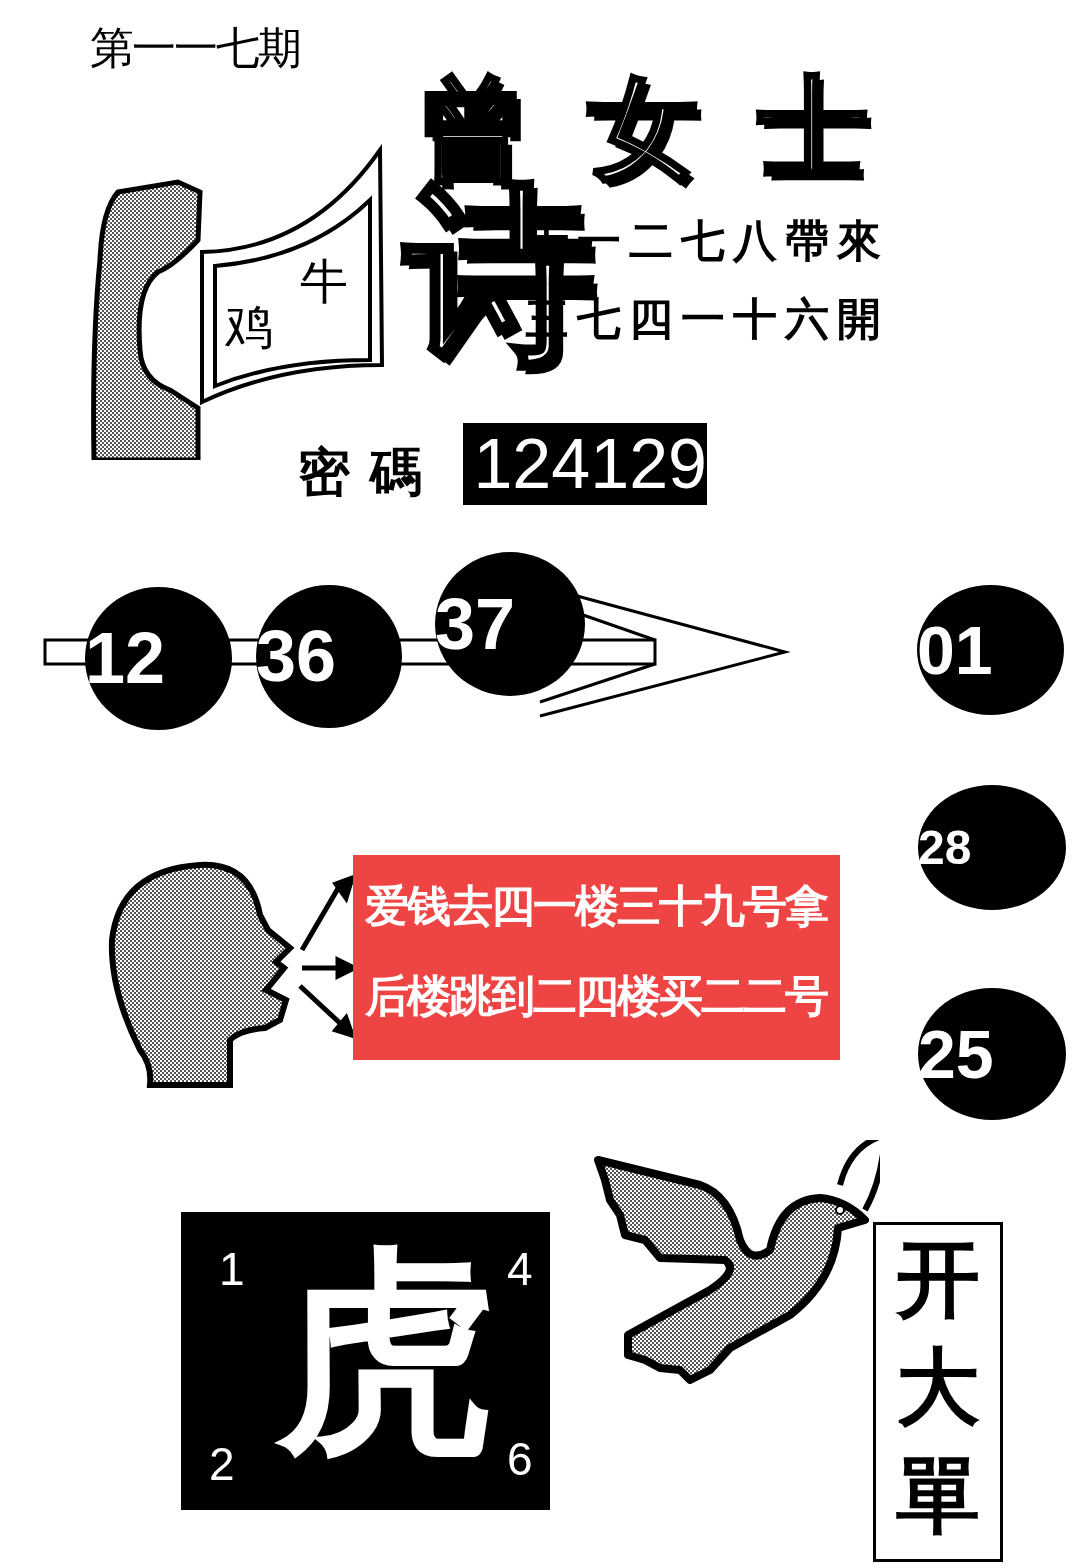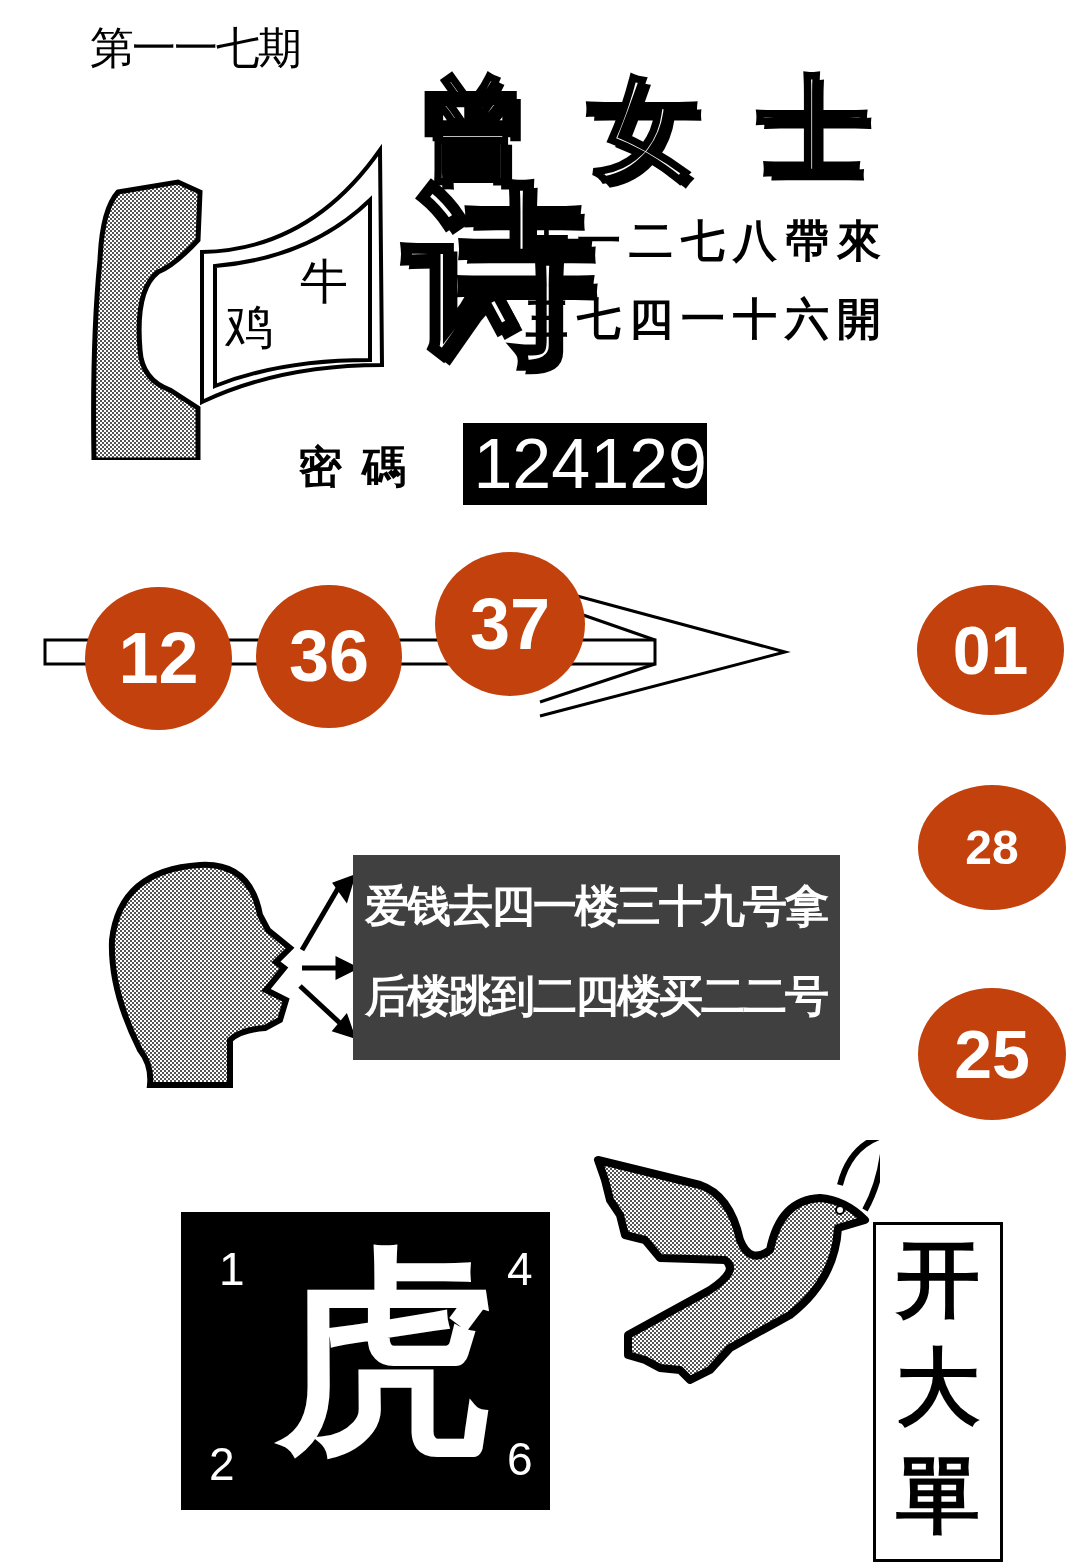--- a/index.html
+++ b/index.html
@@ -6,27 +6,27 @@
   body { width:1080px; height:1568px; position:relative; overflow:hidden;
          font-family:"DejaVu Sans", sans-serif; color:#000; }
   .abs { position:absolute; }
   .issue { left:90px; top:19px; font-family:"DejaVu Serif", serif; font-size:44px; letter-spacing:-2px;text-align:center; }
   .title { left:418px; top:10px; font-family:"DejaVu Serif", serif; font-weight:bold; font-size:110px;
            letter-spacing:60px; color:#fff; -webkit-text-stroke:4px #000;
            text-shadow: 6px 6px 0 #000; margin-top: 45px; }
   .poem-char { left:405px; top:180px; font-family:"DejaVu Serif", serif; font-weight:bold; font-size:190px;
                color:#fff; -webkit-text-stroke:5px #000; text-shadow:6px 6px 0 #000; line-height:1; }
   .poem-line { left:525px; font-family:"DejaVu Sans", sans-serif; font-weight:bold; font-size:44px; letter-spacing:8px; }
-  .pw-label { left:298px; top:438px; font-family:"DejaVu Serif", serif; font-weight:bold; font-size:44px; letter-spacing:20px; }
+  .pw-label { left:298px; top:438px; font-family:"DejaVu Serif", serif; font-weight:bold; font-size:52px; letter-spacing:20px; }
   .pw-box { left:463px; top:423px; width:244px; height:82px; background:#000; color:#fff;
             font-family:"Liberation Sans", sans-serif; font-size:70px; line-height:82px; text-align:right; }
-  .ball { background:#c2410c; color:#fff; border-radius:50%; font-family:"Liberation Sans", sans-serif;
-          font-weight:bold; text-align:center; }
+  .ball { background:#000000; color:#fff; border-radius:50%; font-family:"Liberation Sans", sans-serif;
+          font-weight:bold; }
   .ball span { display:block; }
-  .msg-box { left:353px; top:855px; width:487px; height:205px; background:#404040; color:#fff;
+  .msg-box { left:353px; top:855px; width:487px; height:205px; background:#ef4444; color:#fff;
              font-family:"DejaVu Sans", sans-serif; font-weight:bold; font-size:44px; }
   .msg-line { position:absolute; left:12px; white-space:nowrap; letter-spacing:-2px; }
   .tiger-box { left:181px; top:1212px; width:369px; height:298px; background:#000; color:#fff; }
   .tiger-num { position:absolute; font-family:"Liberation Sans", sans-serif; font-size:46px; }
   .tiger-char { position:absolute; left:95px; top:30px; font-family:"DejaVu Serif", serif; font-weight:bold; font-size:220px; line-height:1; }
   .open-box { left:873px; top:1222px; width:130px; height:340px; border:3px solid #000; box-sizing:border-box;
               font-family:"DejaVu Serif", serif; font-weight:bold; font-size:84px; text-align:center; line-height:108px; }
 </style>
 </head>
 <body>

